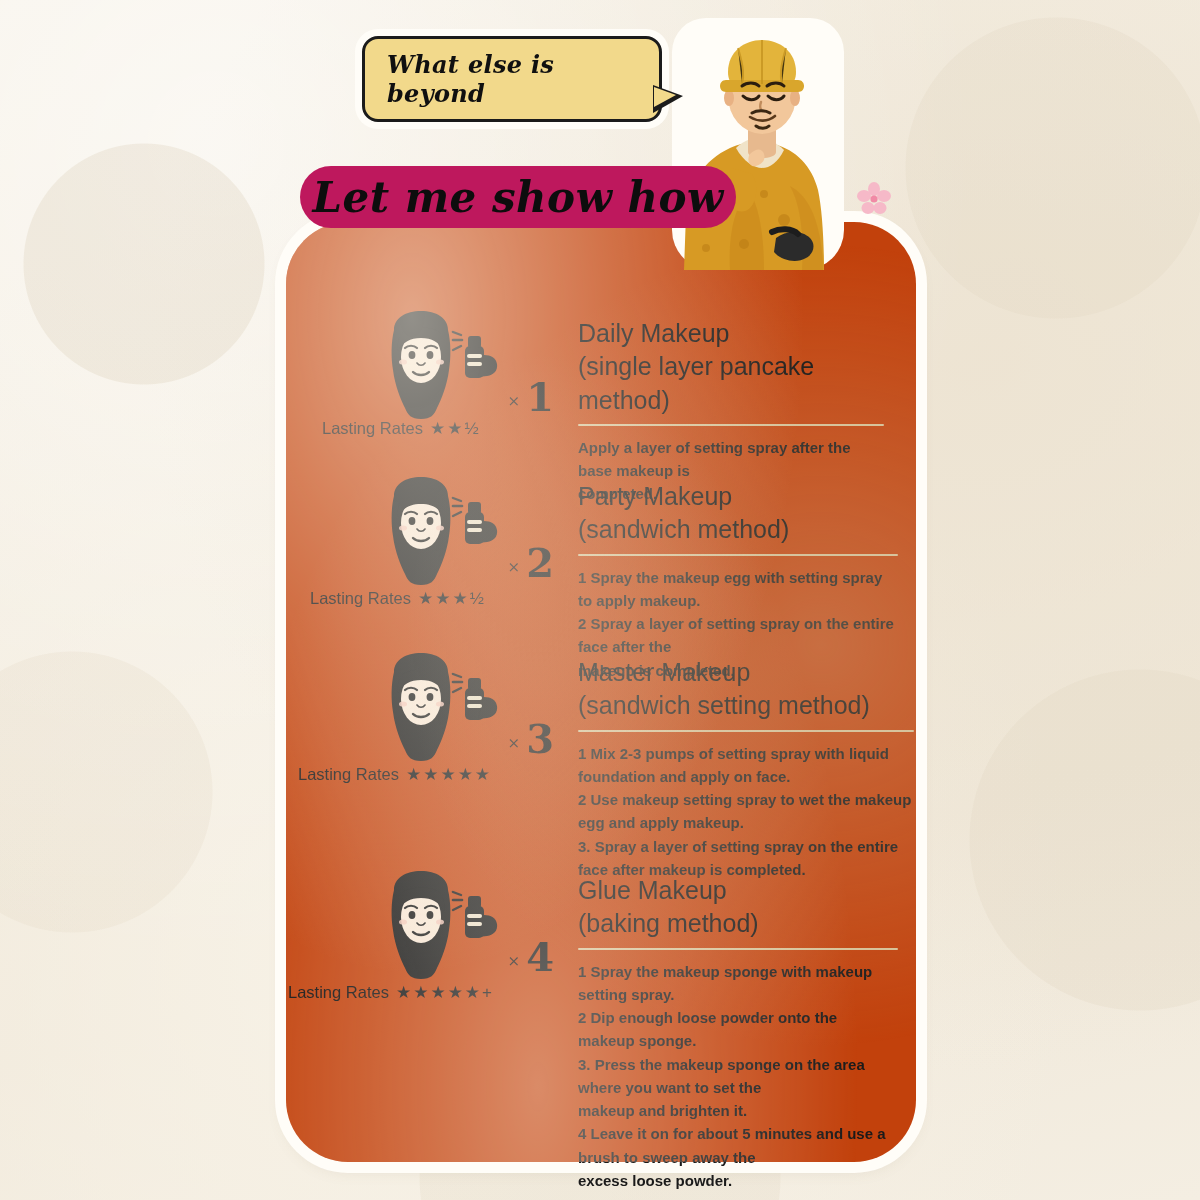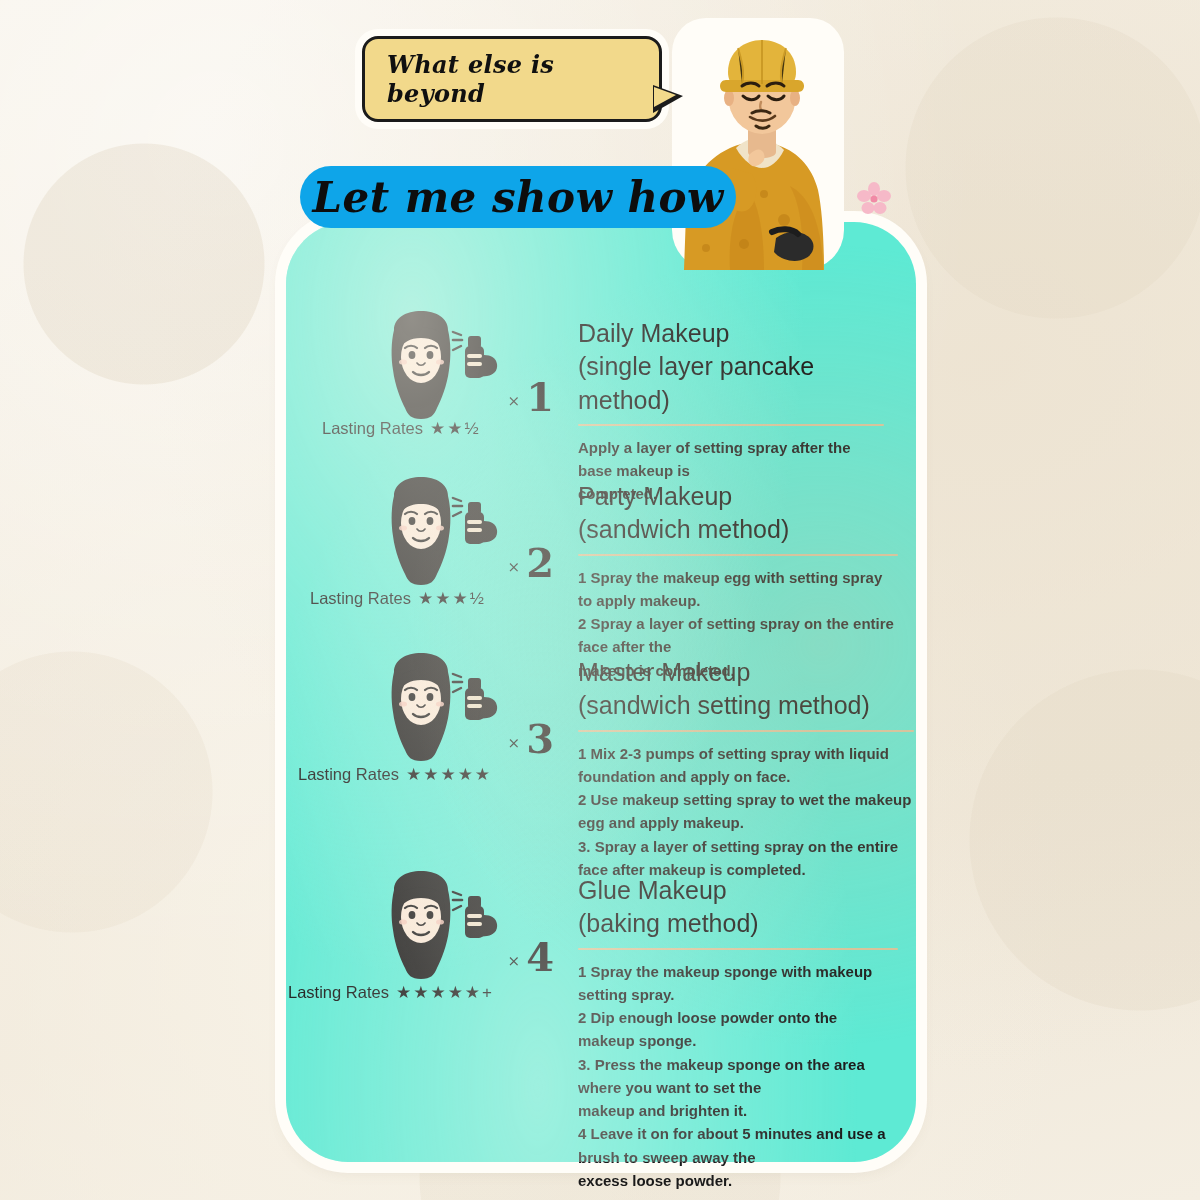--- a/index.html
+++ b/index.html
@@ -26,21 +26,21 @@
       radial-gradient(circle at 88% 14%, rgba(224,213,192,.3) 0 150px, transparent 151px),
       radial-gradient(circle at 95% 70%, rgba(226,215,195,.35) 0 170px, transparent 171px),
       radial-gradient(circle at 6% 66%, rgba(228,217,198,.3) 0 140px, transparent 141px),
       radial-gradient(circle at 50% 98%, rgba(225,214,193,.28) 0 180px, transparent 181px);
     opacity:.9;
   }
 
   
   #card {
     position:absolute; left:286px; top:222px; width:630px; height:940px;
-    background:#5eead4;
+    background:#c2410c;
     border-radius:62px;
     box-shadow:0 0 0 11px #fffdf8, 0 6px 18px rgba(120,105,80,.18);
   }
   #card:after{
     content:""; position:absolute; inset:0; border-radius:62px;
     background:
       radial-gradient(ellipse at 20% 10%, rgba(255,250,238,.55), rgba(255,250,238,0) 55%),
       radial-gradient(ellipse at 85% 45%, rgba(212,196,167,.35), rgba(212,196,167,0) 55%),
       radial-gradient(ellipse at 40% 92%, rgba(255,250,240,.4), rgba(255,250,240,0) 60%);
     pointer-events:none;
@@ -65,21 +65,21 @@
     border-left:30px solid #1b1b1b; border-top:11px solid transparent; border-bottom:17px solid transparent;
   }
   #bubble .tail-in {
     position:absolute; right:-17px; top:48px; width:0;height:0;
     border-left:22px solid #f2d98b; border-top:8px solid transparent; border-bottom:12px solid transparent;
   }
 
   
   #headline {
     position:absolute; left:300px; top:166px; width:436px; height:62px;
-    background:#0ea5e9; border-radius:34px;
+    background:#be185d; border-radius:34px;
     display:flex; align-items:center; justify-content:center;
   }
   #headline span {
     font-family:"DejaVu Serif", serif;
     font-style:italic; font-weight:700; font-size:42px; color:#0d0d0d;
     letter-spacing:.5px;
   }
 
   
   #person {

